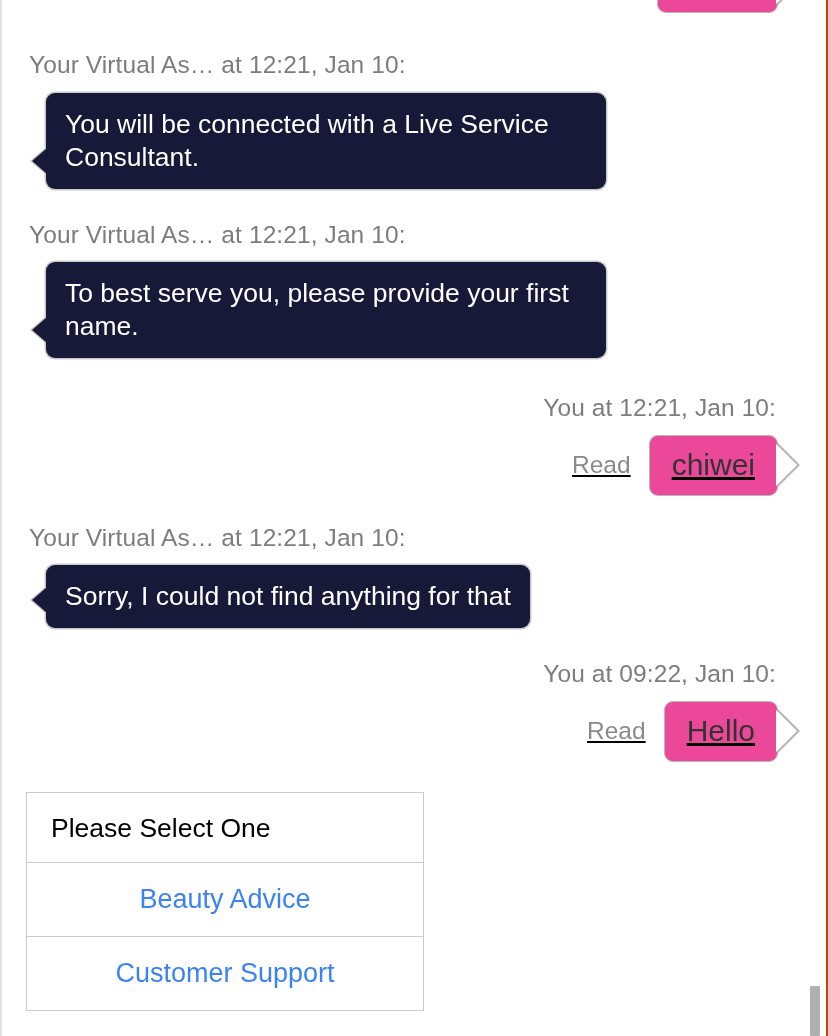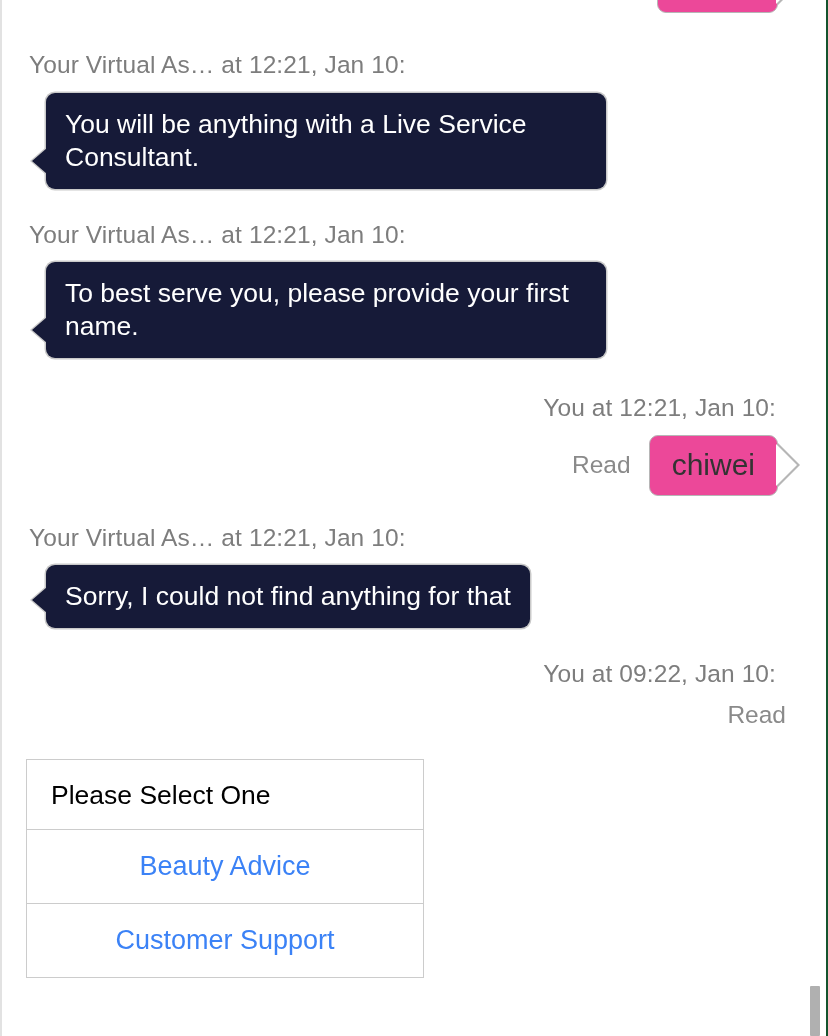--- a/index.html
+++ b/index.html
@@ -11,21 +11,21 @@
     font-family: "Liberation Sans", sans-serif;
     overflow: hidden;
   }
 
   #chat-window {
     position: relative;
     width: 828px;
     height: 1036px;
     background: #ffffff;
     border-left: 2px solid #e2e2e2;
-    border-right: 2px solid #14532d;
+    border-right: 2px solid #c2410c;
     overflow: hidden;
   }
 
   #chat-log {
     position: absolute;
     top: -48px;
     left: 0;
     width: 824px;
     padding: 0 22px 0 22px;
   }
@@ -40,21 +40,21 @@
     color: #7d7d7d;
     line-height: 1.0;
     letter-spacing: 0.1px;
     white-space: nowrap;
   }
   .msg-group.agent .meta { margin: 0 0 15px 5px; }
   .msg-group.user  .meta { margin: 4px 28px 14px 0; }
 
   .row { display: flex; align-items: center; }
   .msg-group.agent .row { justify-content: flex-start; }
-  .msg-group.user  .row { justify-content: flex-end; }
+  .msg-group.user  .row { justify-content: flex-end; text-decoration: underline; }
 
   .read-label {
     font-size: 24.5px;
     color: #8a8a8a;
     margin-right: 18px;
     white-space: nowrap;
   }
 
   
   .bubble-agent {
@@ -179,21 +179,21 @@
 
         <div class="bubble-user">Other</div>
       </div>
     </div>
 
     <div class="gap-40"></div>
 
     <div class="msg-group agent">
       <div class="meta">Your Virtual As… at 12:21, Jan 10:</div>
       <div class="row">
-        <div class="bubble-agent">You will be anything with a Live Service Consultant.</div>
+        <div class="bubble-agent">You will be connected with a Live Service Consultant.</div>
       </div>
     </div>
 
     <div class="gap-34"></div>
 
     <div class="msg-group agent">
       <div class="meta">Your Virtual As… at 12:21, Jan 10:</div>
       <div class="row">
         <div class="bubble-agent">To best serve you, please provide your first name.</div>
       </div>
@@ -217,20 +217,21 @@
         <div class="bubble-agent">Sorry, I could not find anything for that</div>
       </div>
     </div>
 
     <div class="gap-30"></div>
 
     <div class="msg-group user">
       <div class="meta">You at 09:22, Jan 10:</div>
       <div class="row">
         <span class="read-label">Read</span>
+        <div class="bubble-user">Hello</div>
       </div>
     </div>
 
     <div class="gap-30"></div>
 
     <div class="msg-group agent">
       <div class="row">
         <div class="option-card">
           <div class="option-head">Please Select One</div>
           <div class="option-item">Beauty Advice</div>

